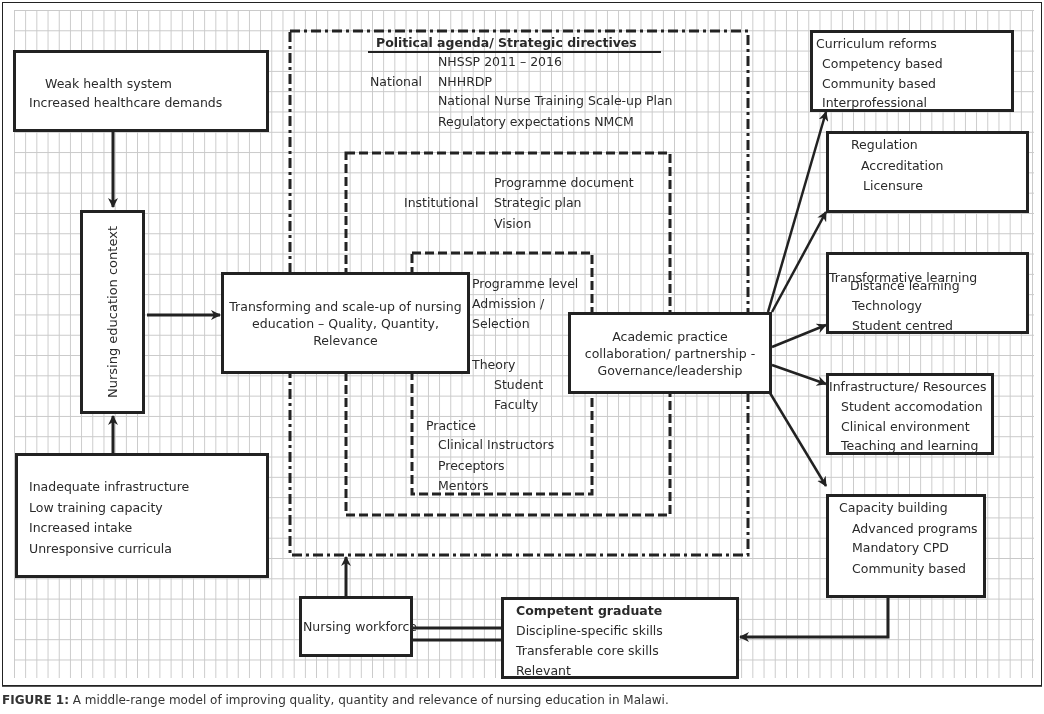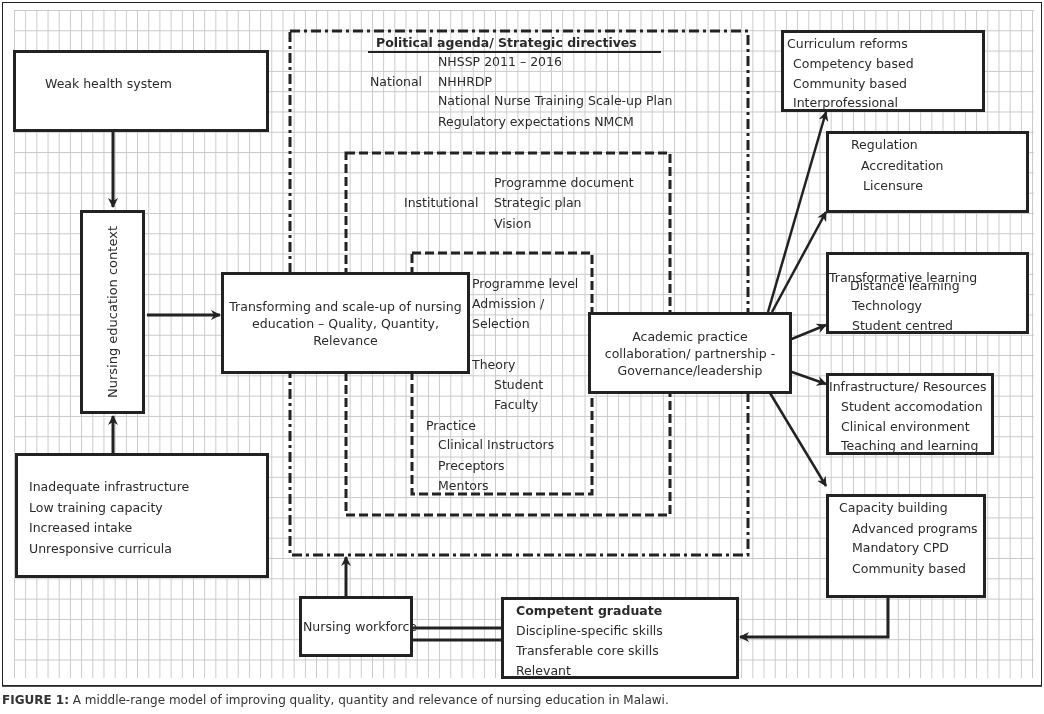--- a/index.html
+++ b/index.html
@@ -48,20 +48,21 @@
   <line x1="772" y1="365" x2="826" y2="384" stroke="#222" stroke-width="2.5" marker-end="url(#ah)"></line>
   <line x1="770" y1="393" x2="826" y2="486" stroke="#222" stroke-width="2.5" marker-end="url(#ah)"></line>
   <polyline points="888,597 888,637 740,637" fill="none" stroke="#222" stroke-width="3" marker-end="url(#ah)"></polyline>
   <line x1="346" y1="597" x2="346" y2="557" stroke="#222" stroke-width="3" marker-end="url(#ah)"></line>
   <line x1="413" y1="628" x2="503" y2="628" stroke="#222" stroke-width="3"></line>
   <line x1="413" y1="640" x2="503" y2="640" stroke="#222" stroke-width="3"></line>
 </svg>
 
 <div class="box" style="left:13px;top:50px;width:256px;height:82px;">
   <div class="txt" style="left:13px;top:23px;margin-left:16px;">Weak health system</div>
+  <div class="txt" style="left:13px;top:42px;">Increased healthcare demands</div>
 </div>
 
 <div class="box" style="left:80px;top:210px;width:65px;height:204px;">
   <div class="txt" style="left:50%;top:50%;transform:translate(-50%,-50%) rotate(-90deg);font-size:13px;">Nursing education context</div>
 </div>
 
 <div class="box" style="left:15px;top:453px;width:254px;height:125px;">
   <div class="txt" style="left:11px;top:23px;">Inadequate infrastructure</div>
   <div class="txt" style="left:11px;top:44px;">Low training capacity</div>
   <div class="txt" style="left:11px;top:64px;">Increased intake</div>
@@ -88,25 +89,25 @@
 <div class="txt" style="left:472px;top:296px;">Admission /</div>
 <div class="txt" style="left:472px;top:316px;">Selection</div>
 <div class="txt" style="left:472px;top:357px;">Theory</div>
 <div class="txt" style="left:494px;top:377px;">Student</div>
 <div class="txt" style="left:494px;top:397px;">Faculty</div>
 <div class="txt" style="left:426px;top:418px;">Practice</div>
 <div class="txt" style="left:438px;top:437px;">Clinical Instructors</div>
 <div class="txt" style="left:438px;top:458px;">Preceptors</div>
 <div class="txt" style="left:438px;top:478px;">Mentors</div>
 
-<div class="box" style="left:588px;top:312px;width:204px;height:82px;display:flex;align-items:center;justify-content:center;">
+<div class="box" style="left:568px;top:312px;width:204px;height:82px;display:flex;align-items:center;justify-content:center;">
   <div class="txt center" style="position:static;width:200px;line-height:17px;">Academic practice collaboration/ partnership - Governance/leadership</div>
 </div>
 
-<div class="box" style="left:781px;top:30px;width:204px;height:82px;">
+<div class="box" style="left:810px;top:30px;width:204px;height:82px;">
   <div class="txt" style="left:3px;top:3px;">Curriculum reforms</div>
   <div class="txt" style="left:9px;top:23px;">Competency based</div>
   <div class="txt" style="left:9px;top:43px;">Community based</div>
   <div class="txt" style="left:9px;top:62px;">Interprofessional</div>
 </div>
 
 <div class="box" style="left:826px;top:131px;width:203px;height:82px;">
   <div class="txt" style="left:22px;top:3px;">Regulation</div>
   <div class="txt" style="left:32px;top:24px;">Accreditation</div>
   <div class="txt" style="left:34px;top:44px;">Licensure</div>

